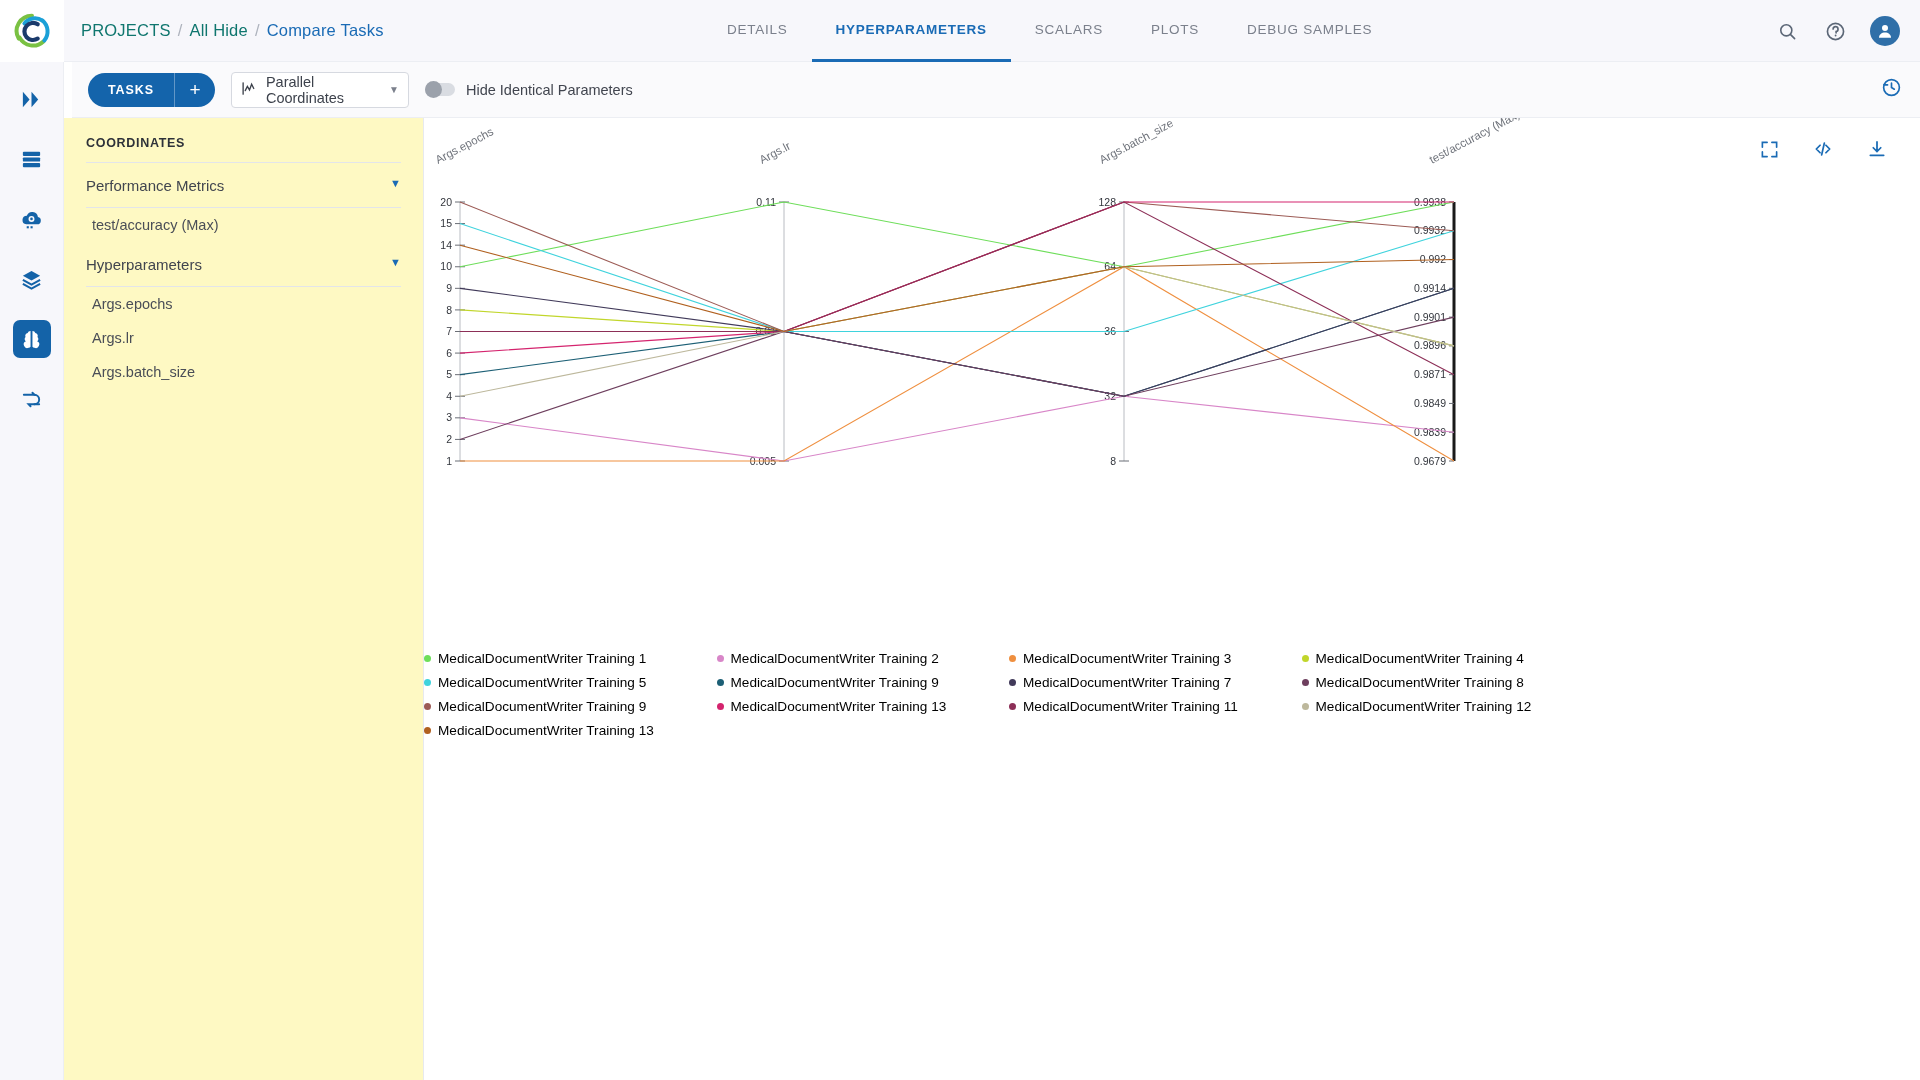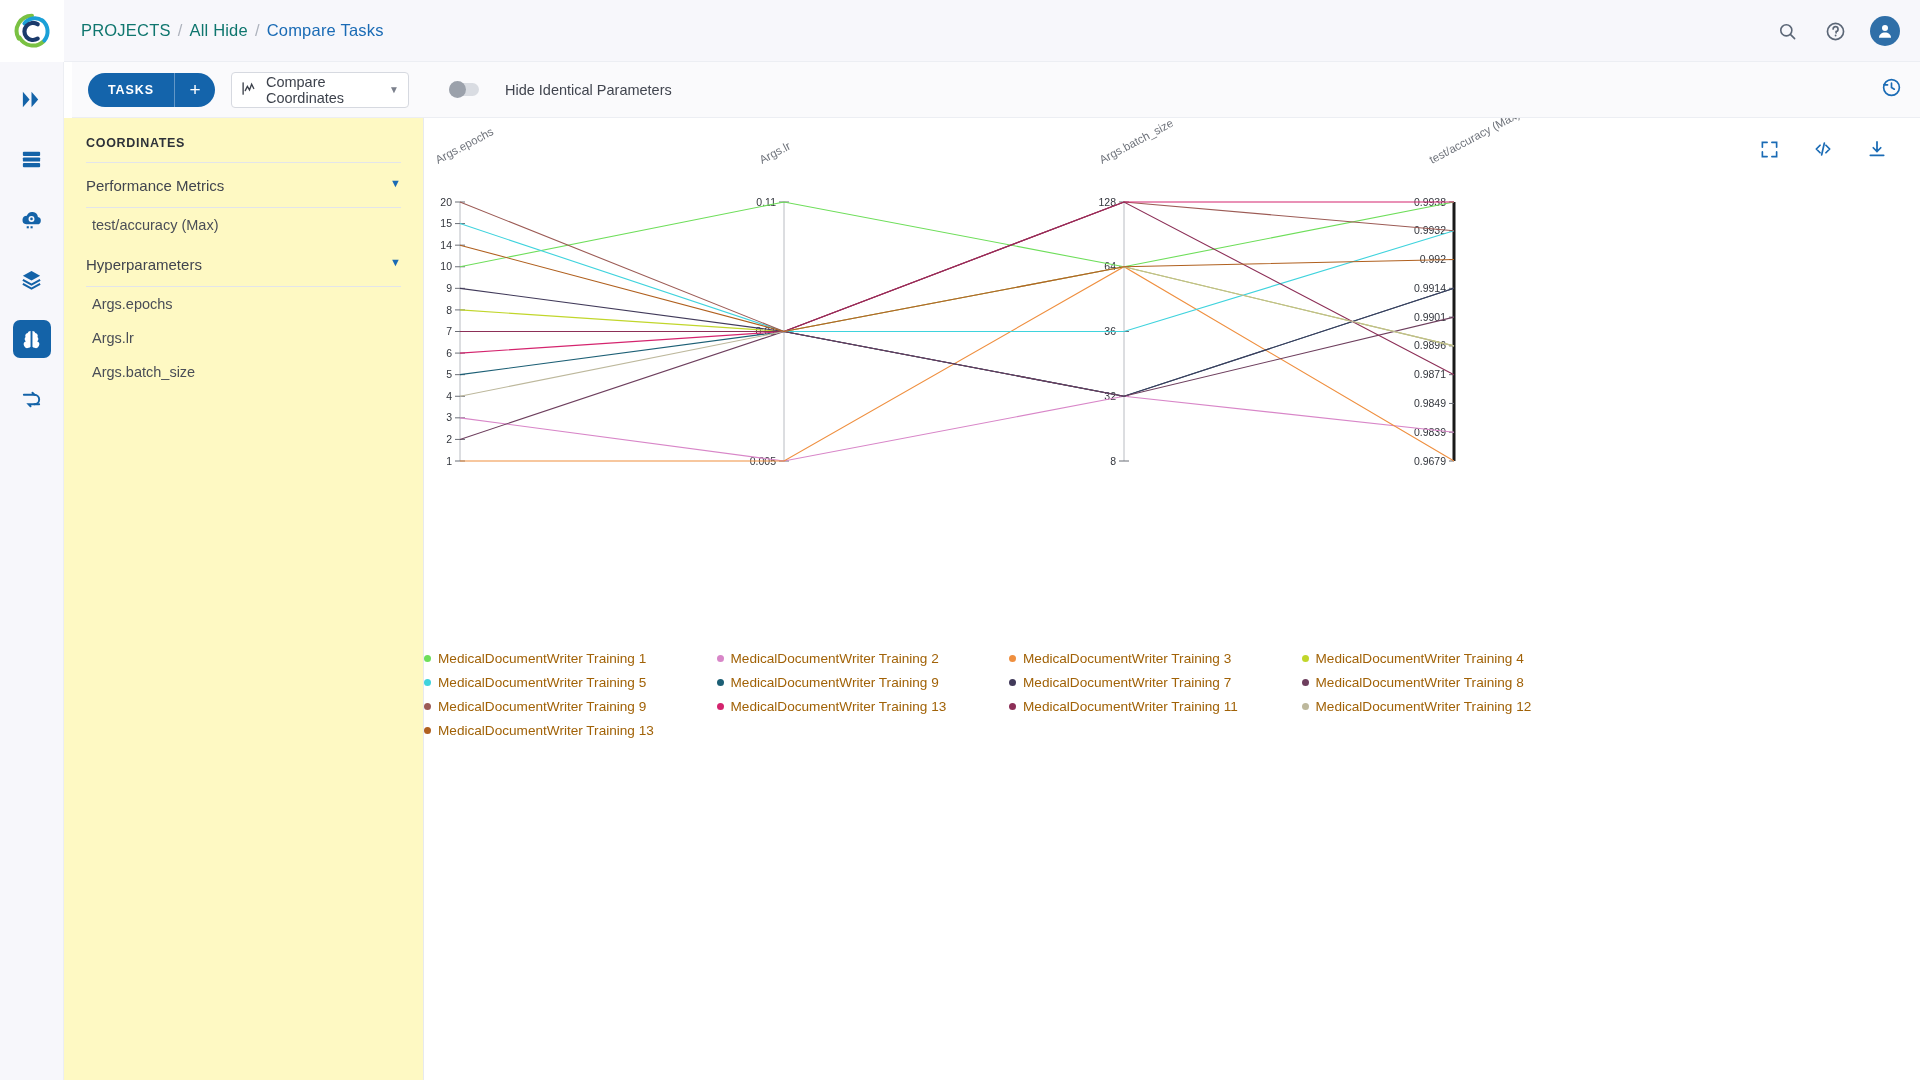--- a/index.html
+++ b/index.html
@@ -83,21 +83,21 @@
     display: flex; align-items: center; justify-content: center;
     border-radius: 0 17px 17px 0; font-size: 19px; font-weight: 300;
   }
   .select-box {
     margin-left: 16px; width: 178px; height: 36px;
     border: 1px solid #d6d9e0; border-radius: 4px; background: #fff;
     display: flex; align-items: center; padding: 0 9px; gap: 8px;
     font-size: 14.5px; color: #3d424c;
   }
   .select-box .caret { margin-left: auto; color: #7b808c; font-size: 10px; }
-  .toggle-wrap { margin-left: 40px; display: flex; align-items: center; gap: 26px; }
+  .toggle-wrap { margin-left: 16px; display: flex; align-items: center; gap: 11px; }
   .toggle {
     width: 30px; height: 13px; border-radius: 7px; background: #d9dce2;
     position: relative;
   }
   .toggle .knob {
     position: absolute; left: 0; top: -2px; width: 17px; height: 17px;
     border-radius: 50%; background: #9ba1ab;
   }
   .toggle-label { font-size: 14.5px; color: #41454f; }
   .refresh-btn { position: absolute; right: 26px; color: #1a6bb5; }
@@ -133,21 +133,21 @@
   }
   .plot-svg { position: absolute; left: 0; top: 0; }
 
   
   .legend {
     position: absolute; left: 0px; top: 528px; width: 1170px;
     display: flex; flex-wrap: wrap;
   }
   .legend-item {
     width: 25%; display: flex; align-items: center; gap: 7px;
-    height: 24px; font-size: 13.6px; color: #a16207;
+    height: 24px; font-size: 13.6px; color: #000000;
     white-space: nowrap;
   }
   .legend-dot { width: 7px; height: 7px; border-radius: 50%; flex: none; }
 
   .axis-line { stroke: #b9bcc2; stroke-width: 1; }
   .axis-line.thick { stroke: #1a1a1a; stroke-width: 3; }
   .tick-line { stroke: #6b6e76; stroke-width: 1; }
   .tick-text { font-family: "Liberation Sans", sans-serif; font-size: 10.5px; fill: #33363d; }
   .axis-title { font-family: "Liberation Sans", sans-serif; font-size: 11.5px; fill: #6f737b; }
 </style>
@@ -166,20 +166,27 @@
   </div>
 
   <div class="breadcrumb">
     <span class="bc-item">PROJECTS</span>
     <span class="bc-sep">/</span>
     <span class="bc-item">All Hide</span>
     <span class="bc-sep">/</span>
     <span class="bc-item active">Compare Tasks</span>
   </div>
 
+  <div class="tabs">
+    <div class="tab">DETAILS</div>
+    <div class="tab active">HYPERPARAMETERS</div>
+    <div class="tab">SCALARS</div>
+    <div class="tab">PLOTS</div>
+    <div class="tab">DEBUG SAMPLES</div>
+  </div>
 
   <div class="top-right">
     <div class="icon-btn">
       <svg width="19" height="19" viewBox="0 0 24 24" fill="none" stroke="#5b6676" stroke-width="2">
         <circle cx="10.5" cy="10.5" r="7"></circle>
           <line x1="15.6" y1="15.6" x2="21" y2="21" stroke-linecap="round"></line>
       </svg>
     </div>
     <div class="icon-btn">
       <svg width="21" height="21" viewBox="0 0 24 24" fill="none" stroke="#5b6676" stroke-width="1.9">
@@ -246,21 +253,21 @@
     <div class="tasks-plus">+</div>
   </div>
 
   <div class="select-box">
     <span>
       <svg width="17" height="17" viewBox="0 0 24 24" fill="none" stroke="#3d424c" stroke-width="1.9" stroke-linecap="round">
         <path d="M3 4v16"></path>
           <path d="M6 15l3-6 3 5 3-8 3 6"></path>
       </svg>
     </span>
-    <span>Compare Coordinates</span>
+    <span>Parallel Coordinates</span>
     <span class="caret">▼</span>
   </div>
 
   <div class="toggle-wrap">
     <div class="toggle">
       <div class="knob"></div>
     </div>
     <div class="toggle-label">Hide Identical Parameters</div>
   </div>
 

